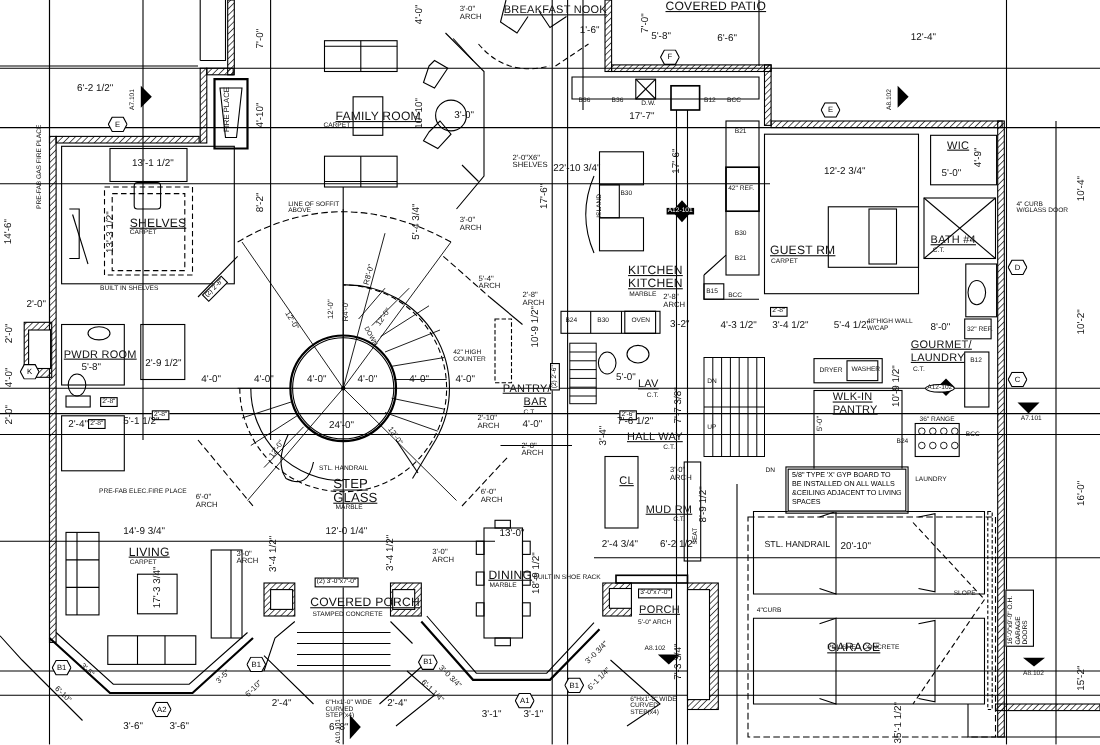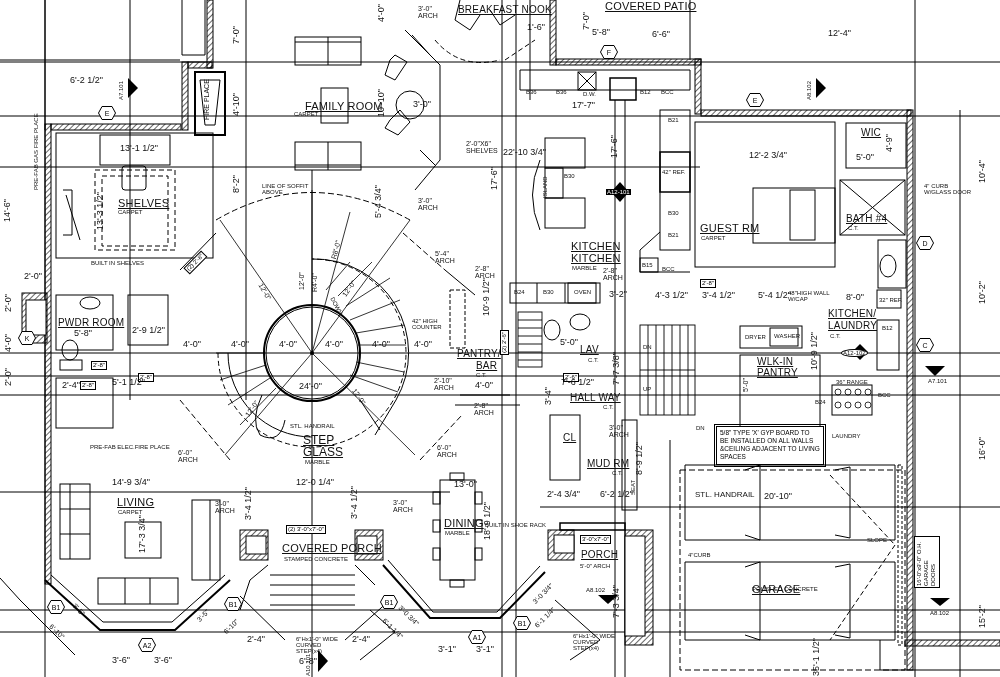--- a/index.html
+++ b/index.html
@@ -302,21 +302,21 @@
 <div class="lbl room" style="left:846px;top:214px;font-size:10px;">BATH #4</div>
 <div class="lbl fin" style="left:848px;top:225px;">C.T.</div>
 <div class="lbl room" style="left:58px;top:318px;font-size:10px;">PWDR ROOM</div>
 <div class="lbl room" style="left:457px;top:349px;font-size:10px;">PANTRY/</div>
 <div class="lbl room" style="left:476px;top:361px;font-size:10px;">BAR</div>
 <div class="lbl fin" style="left:476px;top:372px;">C.T.</div>
 <div class="lbl room" style="left:580px;top:345px;font-size:10px;">LAV</div>
 <div class="lbl fin" style="left:588px;top:357px;">C.T.</div>
 <div class="lbl room" style="left:570px;top:393px;font-size:10px;">HALL WAY</div>
 <div class="lbl fin" style="left:603px;top:404px;">C.T.</div>
-<div class="lbl room" style="left:828px;top:309px;font-size:10px;">KITCHEN/</div>
+<div class="lbl room" style="left:828px;top:309px;font-size:10px;">GOURMET/</div>
 <div class="lbl room" style="left:828px;top:321px;font-size:10px;">LAUNDRY</div>
 <div class="lbl fin" style="left:830px;top:333px;">C.T.</div>
 <div class="lbl room" style="left:757px;top:357px;font-size:10px;">WLK-IN</div>
 <div class="lbl room" style="left:757px;top:368px;font-size:10px;">PANTRY</div>
 <div class="lbl room-big lbl" style="left:303px;top:434px;">STEP</div>
 <div class="lbl room-big lbl" style="left:303px;top:446px;">GLASS</div>
 <div class="lbl fin" style="left:305px;top:459px;">MARBLE</div>
 <div class="lbl room" style="left:563px;top:433px;font-size:10px;">CL</div>
 <div class="lbl room" style="left:587px;top:459px;font-size:10px;">MUD RM</div>
 <div class="lbl fin" style="left:612px;top:470px;">C.T.</div>

